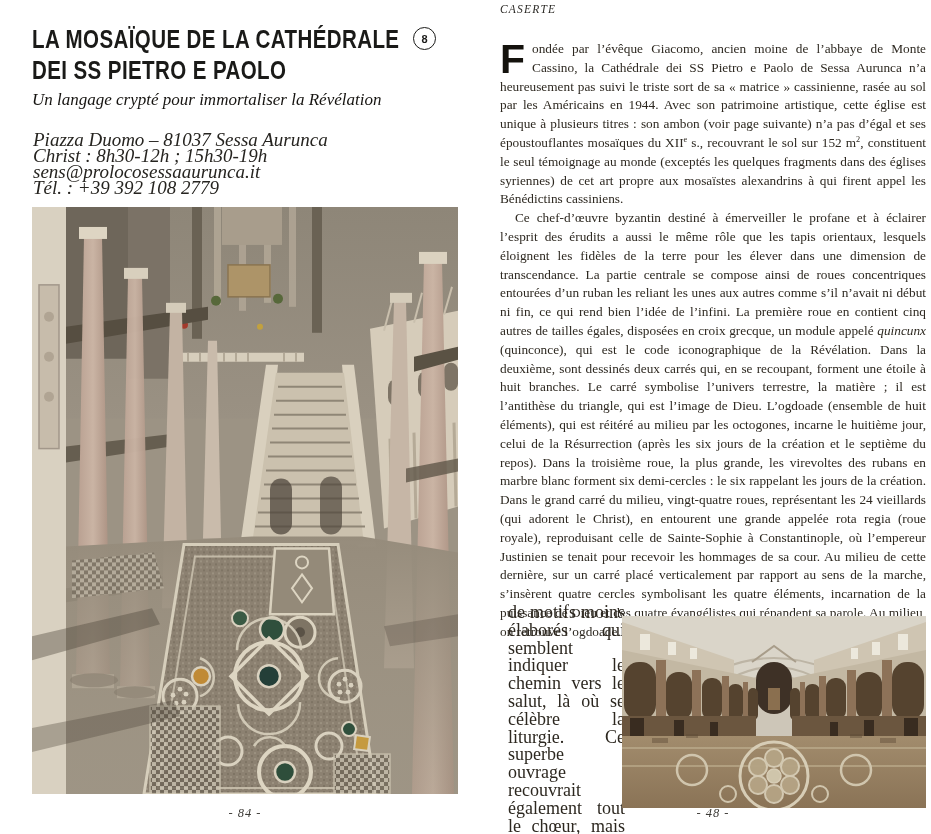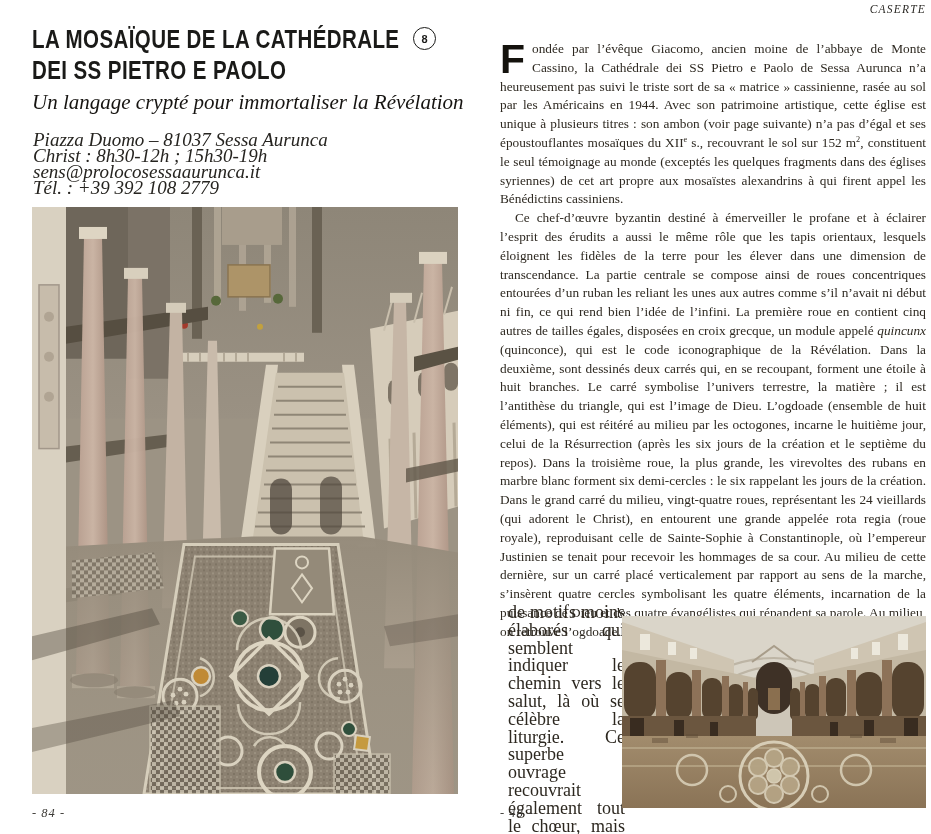--- a/index.html
+++ b/index.html
@@ -18,35 +18,35 @@
     font-size:26px;letter-spacing:.5px;white-space:nowrap;line-height:31px;
     transform:scaleX(.79);transform-origin:0 0;
   }
   .badge{
     position:absolute;left:381px;top:3px;width:21px;height:21px;border-radius:50%;
     border:1.6px solid #1a1a18;display:flex;align-items:center;justify-content:center;
     font-family:"Liberation Sans",sans-serif;font-size:11px;font-weight:600;color:#1a1a18;
   }
   .subtitle{
     position:absolute;top:90px;left:0;width:426px;
-    font-style:italic;font-size:21px;color:#161411;white-space:nowrap;
+    font-style:italic;font-size:17px;color:#161411;white-space:nowrap;
   }
   .info-block{
     position:absolute;top:132px;left:1px;font-style:italic;font-size:19px;
     line-height:15.9px;color:#262420;
   }
   .photo-large{position:absolute;top:207px;left:0;width:426px;height:587px;}
   .pagenum{
-    position:absolute;top:806px;left:0;width:100%;
+    position:absolute;top:806px;left:0;width:100%;text-align:center;
     font-style:italic;font-size:12.5px;color:#3c3a36;letter-spacing:1px;
   }
 
   
   .running-header{
-    position:absolute;top:3px;left:0;width:100%;text-align:right;
+    position:absolute;top:3px;left:0;width:100%;text-align:left;
     font-style:italic;font-size:11.5px;letter-spacing:1.2px;color:#2c2a26;
   }
   .bodytext{
     position:absolute;top:40px;left:0;width:426px;
     font-size:13.3px;line-height:18.8px;text-align:justify;
   }
   .bodytext p{margin:0;}
   .bodytext p + p{text-indent:15px;}
   .dropcap{
     float:left;font-family:"Liberation Sans",sans-serif;font-weight:700;

